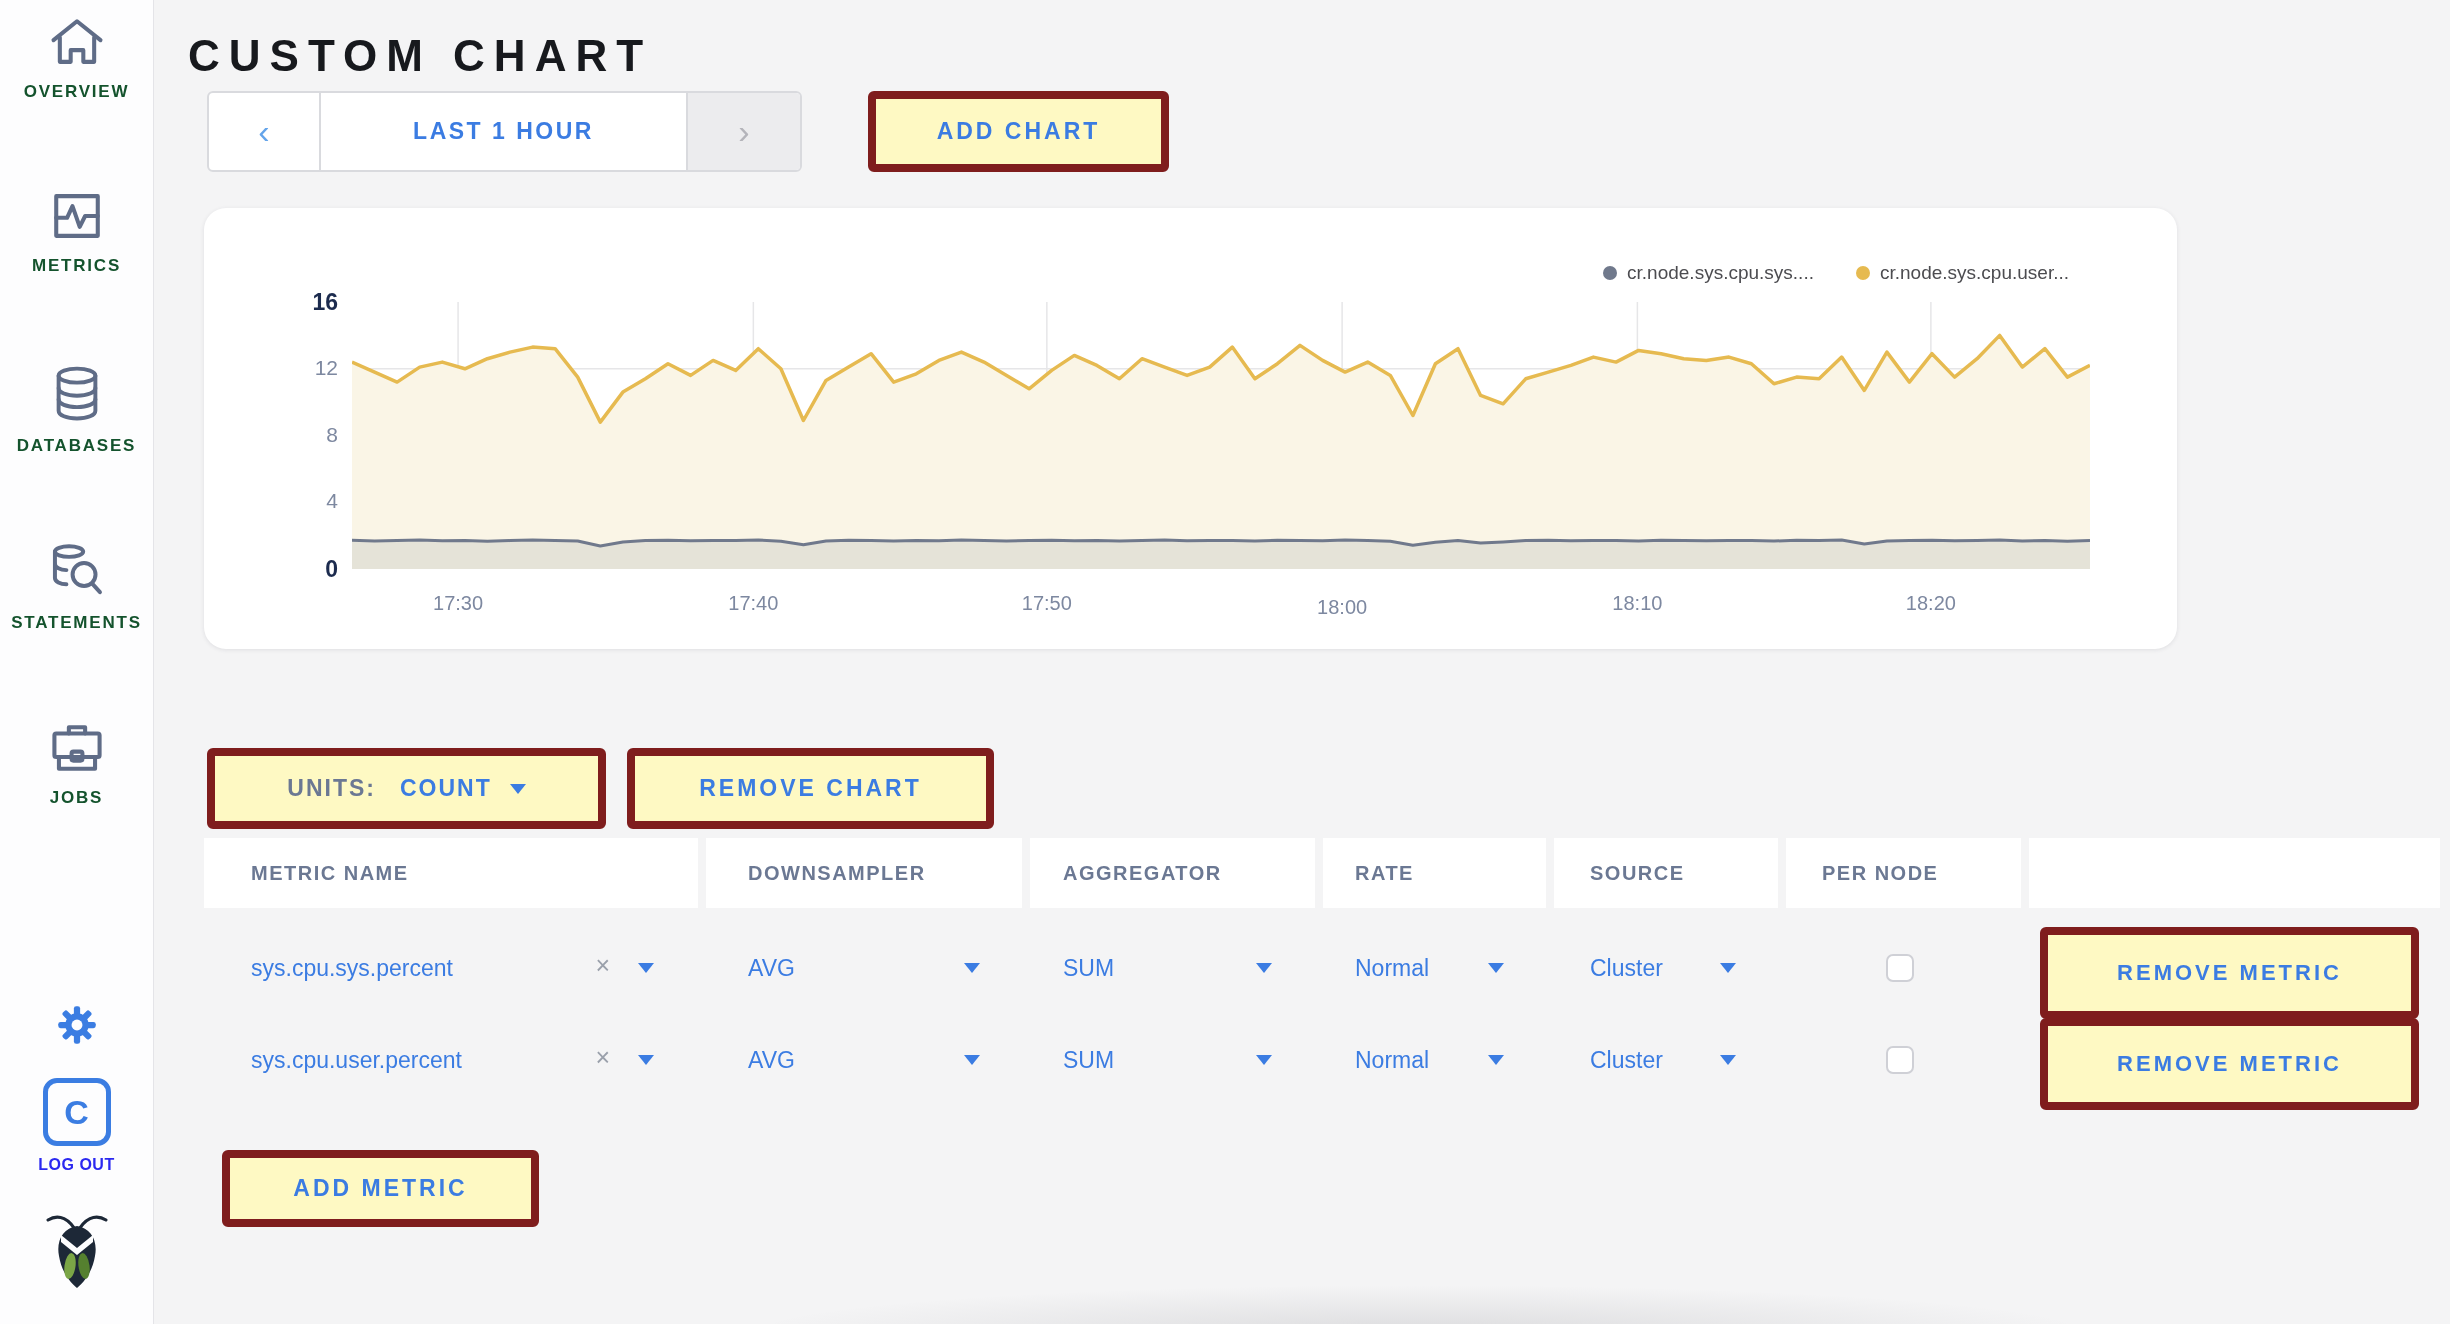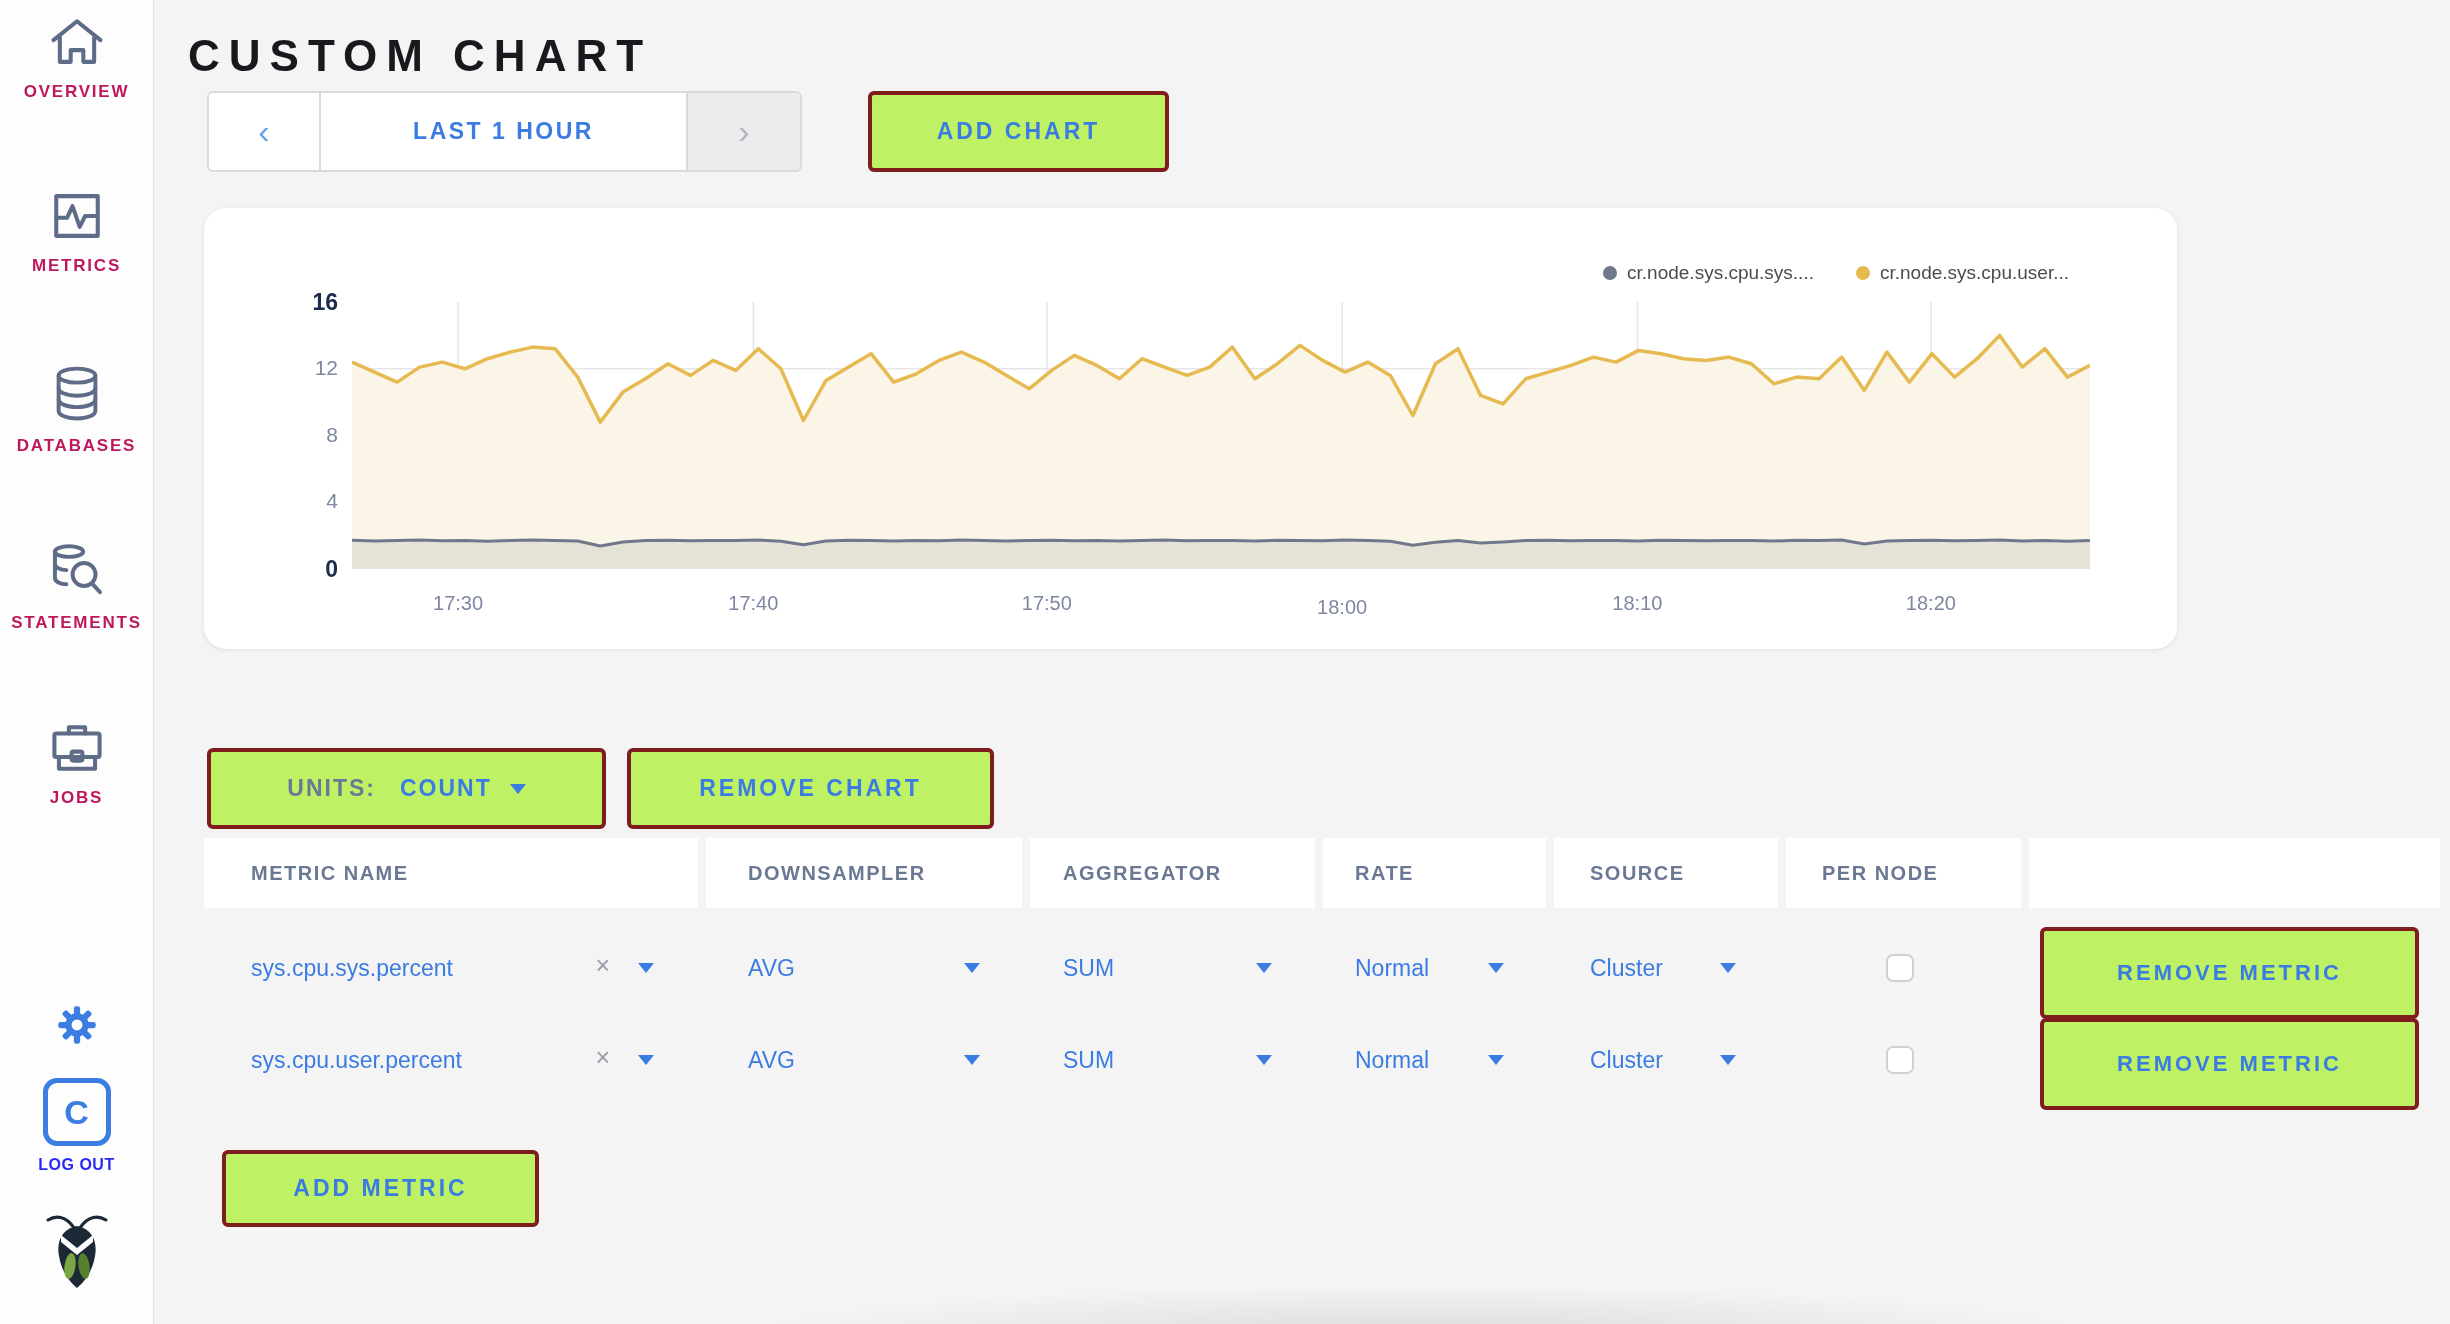--- a/index.html
+++ b/index.html
@@ -12,36 +12,36 @@
 
   
   .sidebar{
     position:absolute;left:0;top:0;width:153px;height:1324px;
     background:#fdfdfe;border-right:1px solid #e4e4e8;z-index:5;
   }
   .side-item{position:absolute;left:0;width:153px;text-align:center;cursor:pointer;}
   .side-item .ico{display:block;margin:0 auto;}
   .side-label{
     display:block;margin-top:12px;font-size:17px;font-weight:bold;
-    letter-spacing:1.8px;color:#be185d;
+    letter-spacing:1.8px;color:#14532d;
   }
   .logout-label{color:#2b28f0;font-size:16px;font-weight:bold;letter-spacing:.5px;}
   .avatar-box{
     width:58px;height:58px;margin:0 auto;border:5px solid #3b7de2;border-radius:14px;
     display:flex;align-items:center;justify-content:center;
     color:#3b7de2;font-size:34px;font-weight:bold;
   }
 
   
   .page-title{
     position:absolute;left:188px;top:2px;font-size:44px;font-weight:800;
     letter-spacing:9px;color:#17191d;
   }
   .btn{
-    background:#bef264;border:4px solid #7f1d1d;border-radius:6px;
+    background:#fef9c3;border:8px solid #7f1d1d;border-radius:6px;
     color:#3b7ce2;font-weight:bold;letter-spacing:3px;
     display:flex;align-items:center;justify-content:center;cursor:pointer;
     box-sizing:border-box;
   }
   .timewindow{
     position:absolute;left:207px;top:91px;width:595px;height:81px;
     background:#fff;border:2px solid #d9dade;border-radius:6px;
     display:flex;box-sizing:border-box;overflow:hidden;
   }
   .tw-seg{display:flex;align-items:center;justify-content:center;cursor:pointer;}

